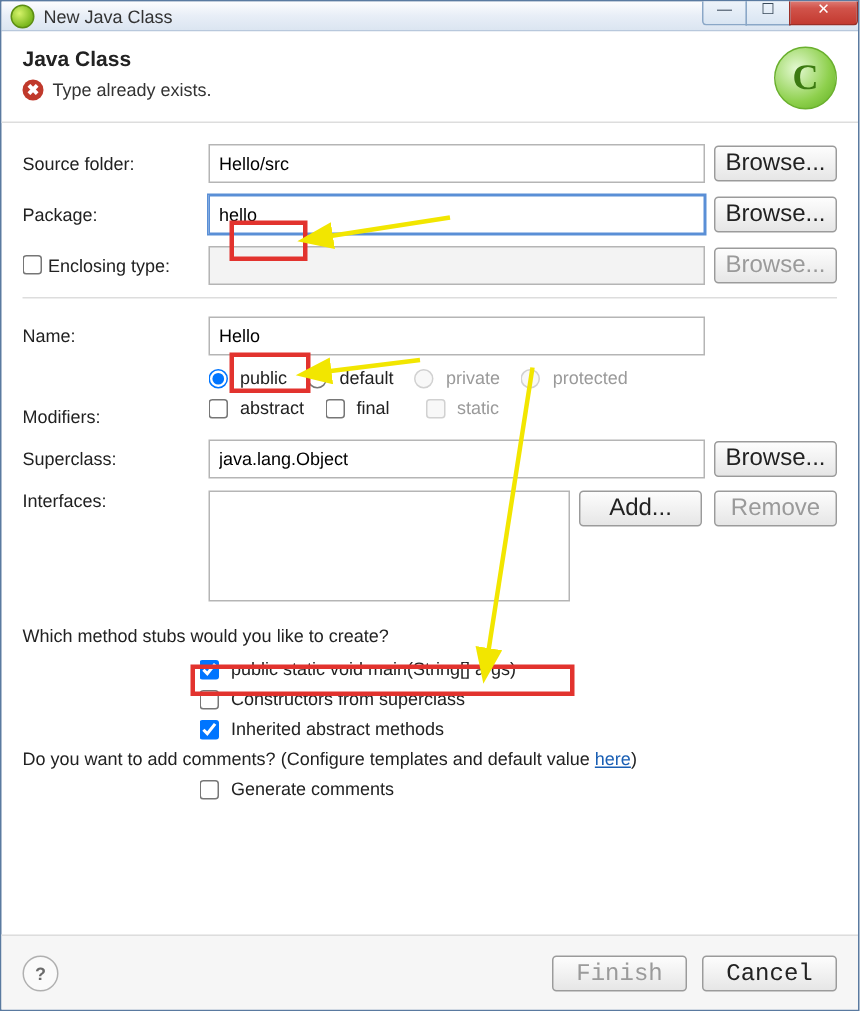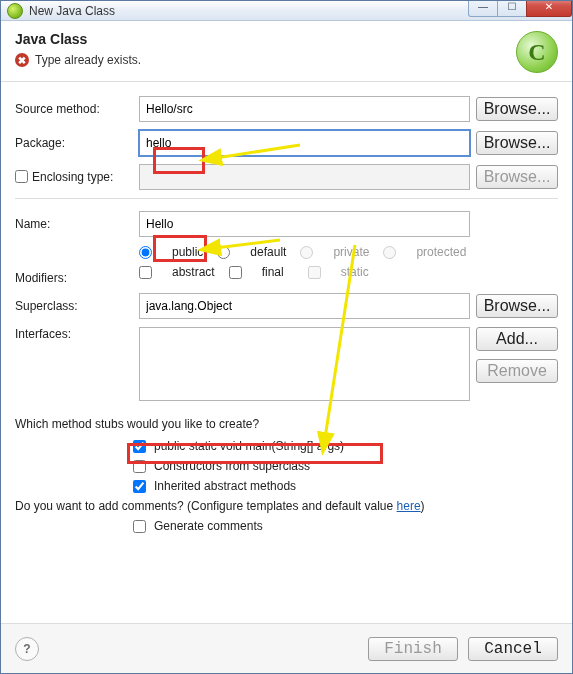--- a/index.html
+++ b/index.html
@@ -107,29 +107,29 @@
     color:#222;
     cursor:pointer;
   }
   .btn[disabled]{ color:#9a9a9a; cursor:default;}
   .field[disabled]{ background:#f3f3f3; color:#999; }
   .chk { width:13px;height:13px; margin-right:4px; vertical-align:-2px;}
   .sep { border:none; border-top:1px solid #ddd; margin: 8px 0 12px; }
   .radio-row, .check-row {
     display:flex; gap:14px; align-items:center; margin-bottom:6px;
   }
-  .radio-row label, .check-row label { display:flex; align-items:center; gap:16px; }
+  .radio-row label, .check-row label { display:flex; align-items:center; gap:4px; }
   .disabled-txt { color:#9a9a9a; }
   .interfaces-box {
     flex:1;
     height:74px;
     border:1px solid #b5b5b5;
     background:#fff;
   }
-  .side-btns { display:flex; flex-direction:column; gap:8px; }
+  .side-btns { display:flex; flex-direction:row; gap:8px; }
   .method-section { margin-top:16px; }
   .method-section .qlabel { margin-bottom:8px;}
   .indent-check { margin-left: 118px; display:flex; align-items:center; gap:4px; margin-bottom:6px; }
   .link { color:#1a5fb4; text-decoration: underline; cursor:pointer;}
   
   .footer {
     position:absolute; left:1px; right:1px; bottom:1px;
     border-top:1px solid #ddd;
     background:#f6f6f6;
     height:50px;
@@ -172,21 +172,21 @@
       <div class="err-icon">✖</div>
       <span>Type already exists.</span>
     </div>
   </div>
   <div class="big-icon">C</div>
 </div>
 
 <div class="body">
 
   <div class="row">
-    <span class="lbl"><span>Source method:</span></span>
+    <span class="lbl"><span>Source folder:</span></span>
     <input class="field" value="Hello/src" style="">
     <button class="btn"><span>Browse...</span></button>
   </div>
 
   <div class="row">
     <span class="lbl"><span>Package:</span></span>
     <input class="field" style="border: 1px solid rgb(90, 143, 214); outline: rgb(90, 143, 214) solid 1px;" value="hello">
     <button class="btn"><span>Browse...</span></button>
   </div>
 

